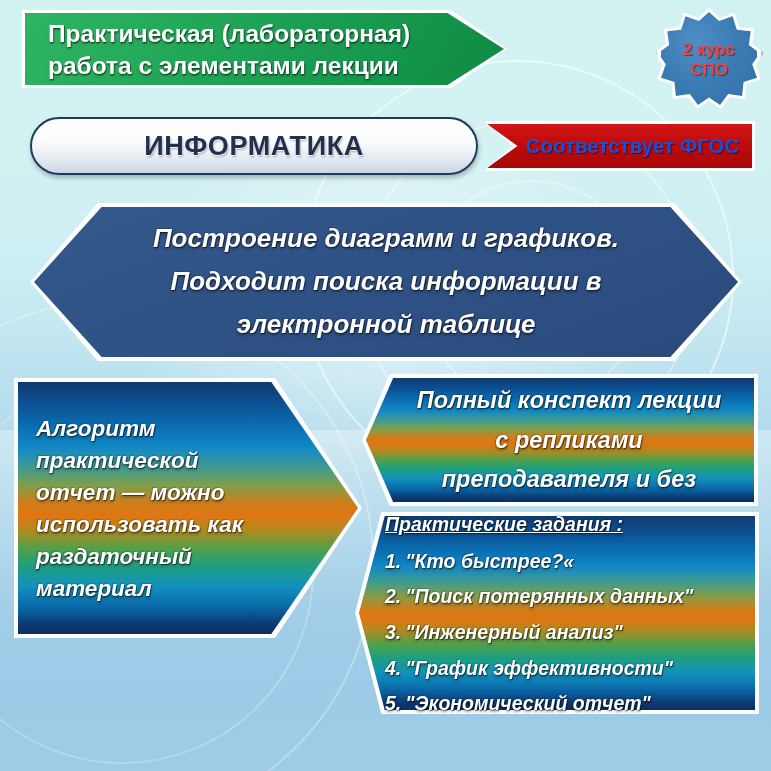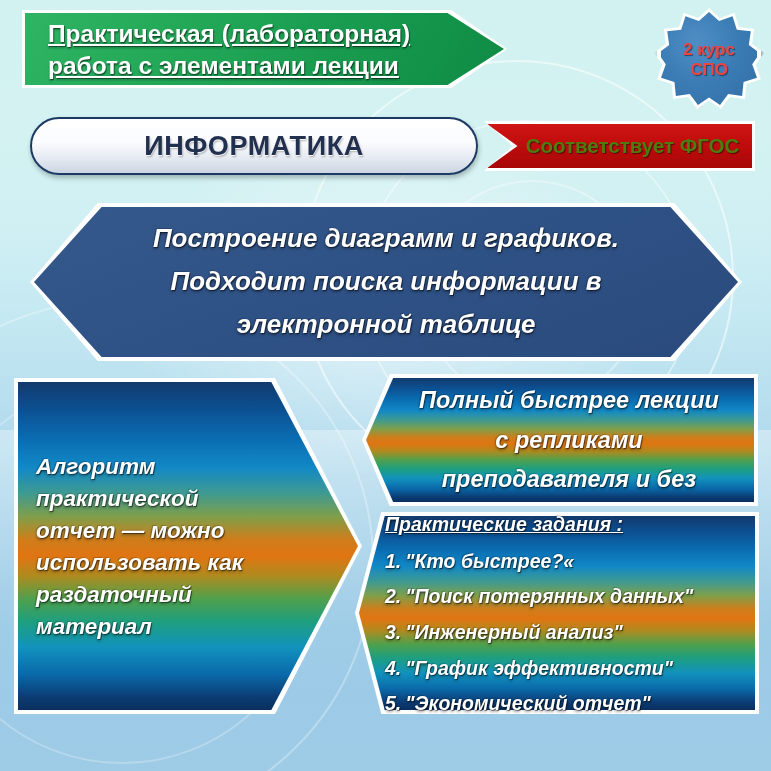--- a/index.html
+++ b/index.html
@@ -69,21 +69,20 @@
   #green-arrow .fill {
     position:absolute; left:3px; top:3px; right:3px; bottom:3px;
     background: linear-gradient(120deg, #2eb463 0%, #22a757 35%, #15964c 75%, #0f8a44 100%);
     clip-path: polygon(0 0, 88.2% 0, 100% 50%, 88.2% 100%, 0 100%);
   }
   #green-arrow .lbl {
     position:absolute; left:26px; top:8px; right:70px;
     color:#fff; font-weight:bold; font-size:24.5px; line-height:1.30;
     font-style:normal;
     text-shadow: 1px 1px 1px rgba(0,0,0,.45), 0 2px 2px rgba(0,0,0,.3);
-    text-decoration: underline;
   }
 
   
   #course-badge {
     left:657px; top:8px; width:104px; height:104px;
     background:#ffffff;
     clip-path: polygon(
       50% 0%, 60.5% 9.5%, 74.5% 4.5%, 79% 18.5%, 93.5% 20%, 91.5% 34.5%,
       103% 43%, 95% 54.5%, 100% 68.5%, 86% 73%, 84.5% 87.5%, 70% 85.5%,
       61.5% 97%, 50% 89%, 38.5% 97%, 30% 85.5%, 15.5% 87.5%, 14% 73%,
@@ -130,21 +129,21 @@
     filter: drop-shadow(2px 3px 3px rgba(0,0,0,.32));
   }
   #fgos-ribbon .fill {
     position:absolute; left:3px; top:3px; right:3px; bottom:3px;
     background: linear-gradient(180deg, #d01515 0%, #c00c0c 45%, #a80707 100%);
     clip-path: polygon(0 0, 100% 0, 100% 100%, 0 100%, 11.5% 50%);
   }
   #fgos-ribbon .lbl {
     position:absolute; inset:0; padding-left:26px;
     display:flex; align-items:center; justify-content:center;
-    color:#4d7c0f; font-weight:bold; font-size:20.5px;
+    color:#1d4ed8; font-weight:bold; font-size:20.5px;
     text-shadow:1px 1px 1px rgba(0,0,0,.5);
   }
 
   
   #main-title {
     left:30px; top:203px; width:712px; height:158px;
     background:#ffffff;
     clip-path: polygon(9.5% 0, 90.5% 0, 100% 50%, 90.5% 100%, 9.5% 100%, 0 50%);
     filter: drop-shadow(2px 4px 4px rgba(0,0,0,.30));
   }
@@ -174,21 +173,21 @@
       #51a04b 66%,
       #1e9f7e 73%,
       #1292bd 81%,
       #0a6aaa 89%,
       #0b3c74 96%,
       #0a2f5e 100%);
   }
 
   
   #algorithm-panel {
-    left:14px; top:378px; width:348px; height:336px;
+    left:14px; top:378px; width:348px; height:260px;
     background:#ffffff;
     clip-path: polygon(0 0, 75% 0, 100% 50%, 75% 100%, 0 100%);
     filter: drop-shadow(2px 3px 4px rgba(0,0,0,.30));
   }
   #algorithm-panel .fill {
     position:absolute; left:4px; top:4px; right:4px; bottom:4px;
     clip-path: polygon(0 0, 74.5% 0, 100% 50%, 74.5% 100%, 0 100%);
   }
   #algorithm-panel .lbl {
     position:absolute; left:22px; top:12px; right:110px; bottom:10px;
@@ -309,21 +308,21 @@
         <div>использовать как</div>
         <div>раздаточный</div>
         <div>материал</div>
       </div>
     </div>
   </div>
 
   <div class="shape" id="notes-panel">
     <div class="fill rainbow"></div>
     <div class="lbl wtext">
-      <div>Полный быстрее лекции</div>
+      <div>Полный конспект лекции</div>
       <div>с репликами</div>
       <div>преподавателя и без</div>
     </div>
   </div>
 
   <div class="shape" id="tasks-panel">
     <div class="fill rainbow"></div>
     <div class="lbl wtext">
       <div class="tasks-head">Практические задания :</div>
       <div class="task-row">

